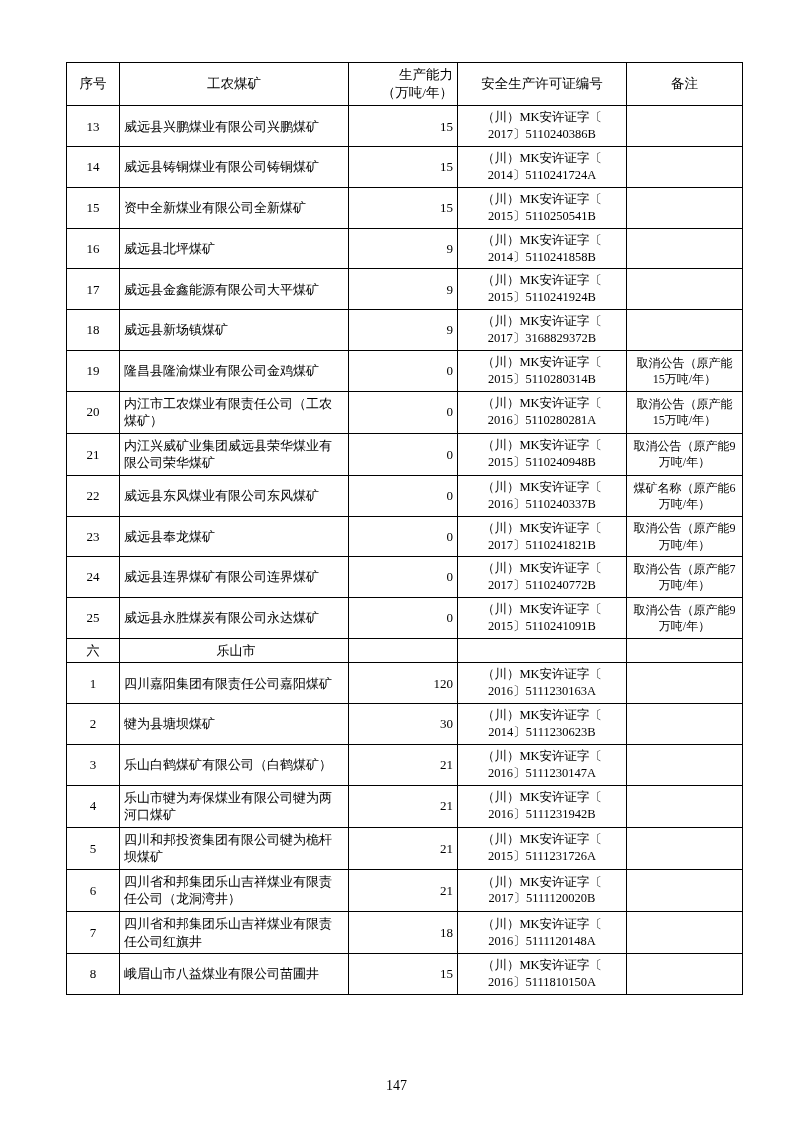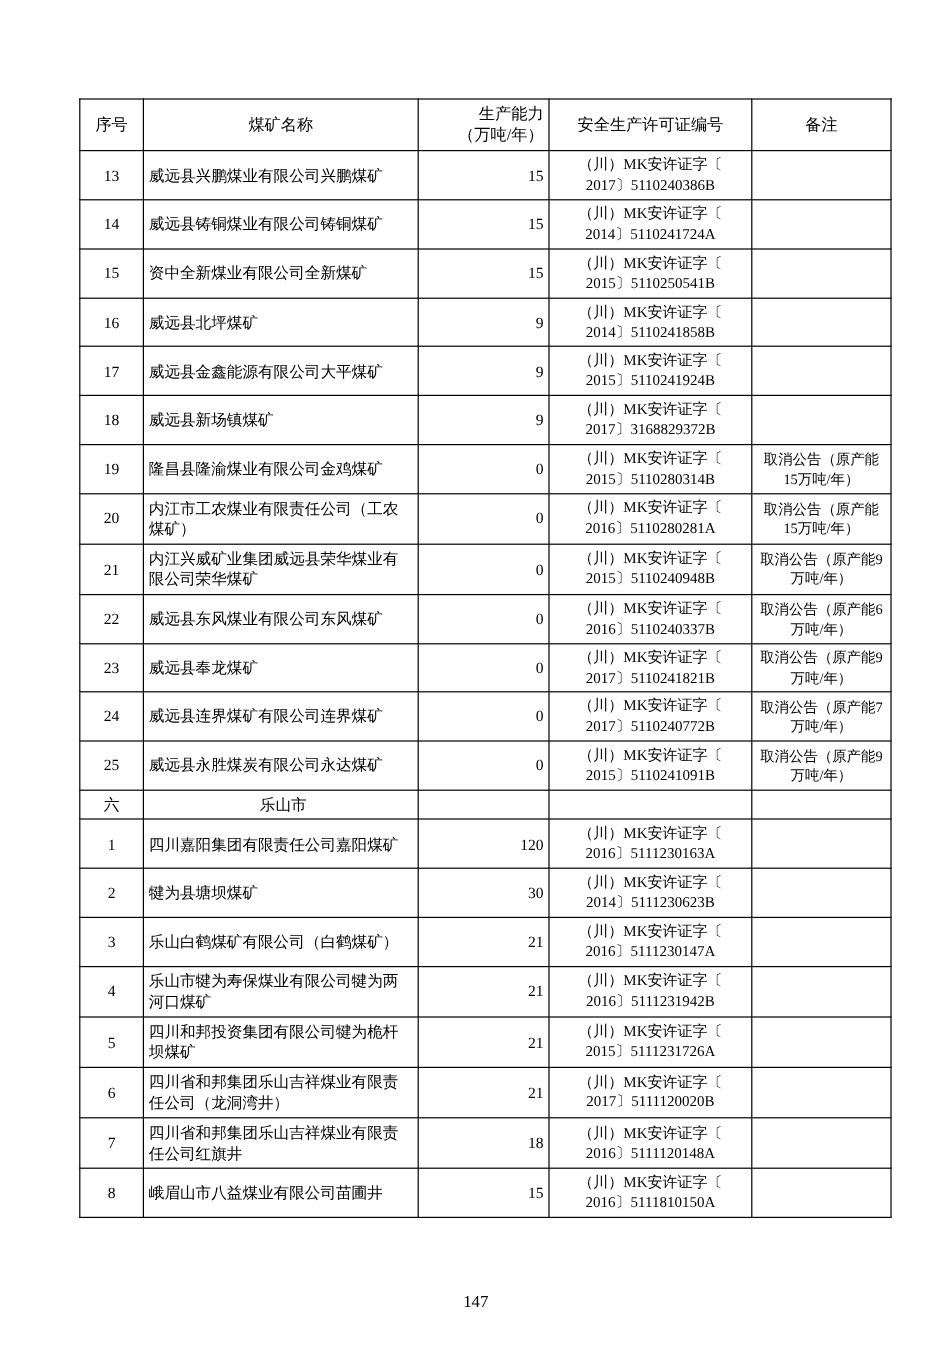--- a/index.html
+++ b/index.html
@@ -11,21 +11,21 @@
     width: 793px;
     height: 1122px;
     font-family: "Liberation Serif", "DejaVu Serif", serif;
     color: #000000;
     position: relative;
   }
   .page {
     width: 793px;
     height: 1122px;
     box-sizing: border-box;
-    padding: 82px 66px 0 66px;
+    padding: 62px 66px 0 66px;
     position: relative;
   }
   table.mine-table {
     width: 661px;
     border-collapse: collapse;
     table-layout: fixed;
     font-size: 13px;
   }
   table.mine-table td, table.mine-table th {
     border: 1px solid #000000;
@@ -62,21 +62,21 @@
   .two-line { display: block; }
 </style>
 </head>
 <body>
 
 <div class="page">
   <table class="mine-table">
     <thead>
       <tr>
         <th class="col-no">序号</th>
-        <th class="col-name" style="text-align:center;">煤矿名称</th>
+        <th class="col-name" style="text-align:center;">工农煤矿</th>
         <th class="col-cap">
           <span class="two-line header-cap">生产能力</span>
           <span class="two-line header-cap">（万吨/年）</span>
         </th>
         <th class="col-lic">安全生产许可证编号</th>
         <th class="col-note" style="font-size:13.5px;">备注</th>
       </tr>
     </thead>
     <tbody id="table-body">
         <tr>
@@ -170,21 +170,21 @@
           <td class="col-note note-cell">取消公告（原产能9万吨/年）</td>
         </tr>
         <tr>
           <td class="col-no">22</td>
           <td class="col-name">威远县东风煤业有限公司东风煤矿</td>
           <td class="col-cap">0</td>
           <td class="col-lic lic-cell">
             <span class="two-line">（川）MK安许证字〔</span>
             <span class="two-line">2016〕5110240337B</span>
           </td>
-          <td class="col-note note-cell">取消公告（原产能6万吨/年）</td>
+          <td class="col-note note-cell">煤矿名称（原产能6万吨/年）</td>
         </tr>
         <tr>
           <td class="col-no">23</td>
           <td class="col-name">威远县奉龙煤矿</td>
           <td class="col-cap">0</td>
           <td class="col-lic lic-cell">
             <span class="two-line">（川）MK安许证字〔</span>
             <span class="two-line">2017〕5110241821B</span>
           </td>
           <td class="col-note note-cell">取消公告（原产能9万吨/年）</td>

